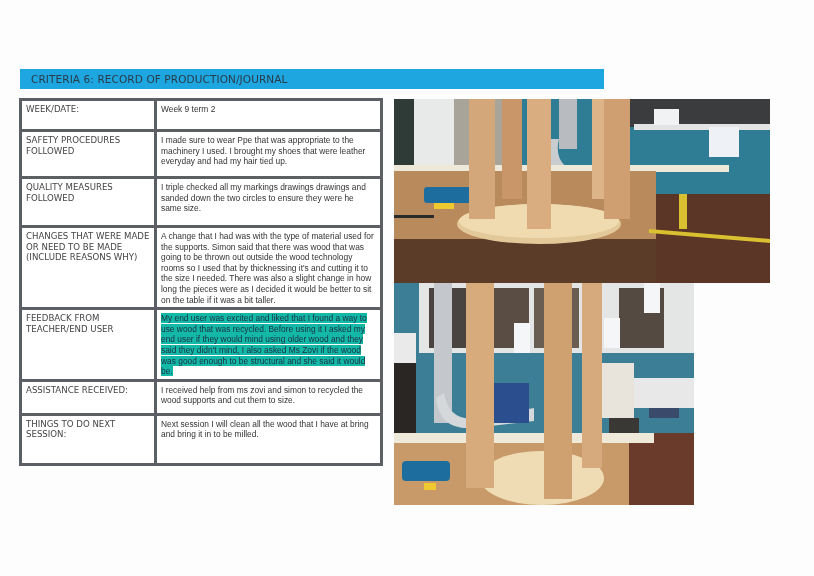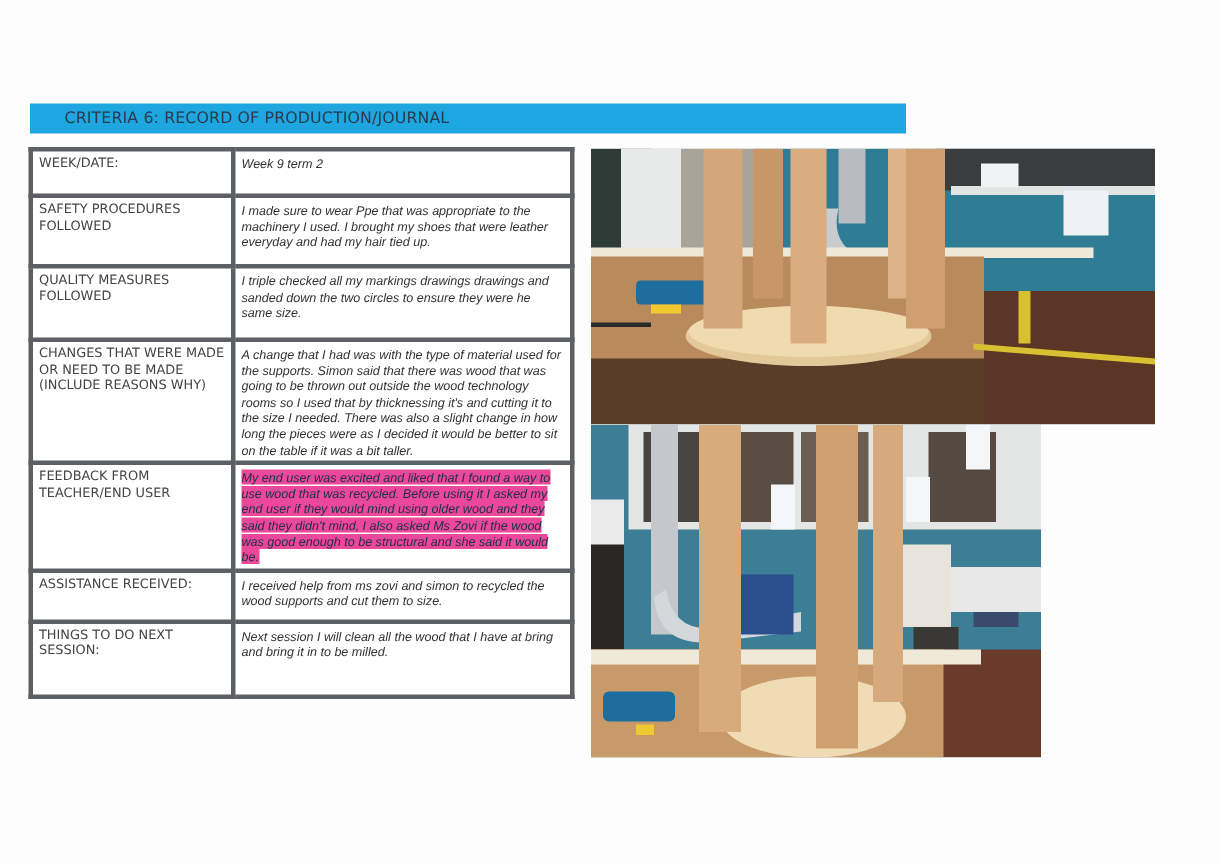--- a/index.html
+++ b/index.html
@@ -2,38 +2,38 @@
 <html><head>
 <meta charset="utf-8">
 <style>
   html, body { margin: 0; padding: 0; }
   body {
     width: 814px; height: 576px; background: #fdfdfd; position: relative; overflow: hidden;
     font-family: "Liberation Sans", sans-serif;
   }
   .header-bar {
     position: absolute; left: 20px; top: 69px; width: 584px; height: 20px;
-    background: #1ea6e0; box-sizing: border-box; padding-left: 23px;
+    background: #1ea6e0; box-sizing: border-box; padding-left: 11px;
     font-family: "DejaVu Sans", sans-serif; font-size: 10.5px; color: #2b3a48;
     line-height: 20px; letter-spacing: 0.1px;
   }
   table.journal {
     position: absolute; left: 19px; top: 98px; width: 364px;
     border-collapse: collapse; border: 3px solid #a16207;
   }
   table.journal td {
     border: 3px solid #5c5f63; vertical-align: top; background: #fff;
     padding: 3px 4px 2px 4px; font-size: 8.4px; line-height: 10.6px; color: #333;
   }
   table.journal td.label {
     width: 124px; font-family: "DejaVu Sans", sans-serif; font-size: 8.6px; color: #444;
     text-transform: uppercase;
   }
-  table.journal td.value { font-family: "Liberation Sans", sans-serif; font-style: italic; }
-  .hl { background: #ec4899; color: #1c2e44; margin-top: 12px; }
+  table.journal td.value { font-family: "Liberation Sans", sans-serif; }
+  .hl { background: #14b8a6; color: #1c2e44; margin-top: 12px; }
   .photo { position: absolute; overflow: hidden; }
   .photo svg { display: block; }
 </style>
 </head>
 <body>
 
 <div class="header-bar">
   <span>CRITERIA 6: RECORD OF PRODUCTION/JOURNAL</span>
 </div>
 

